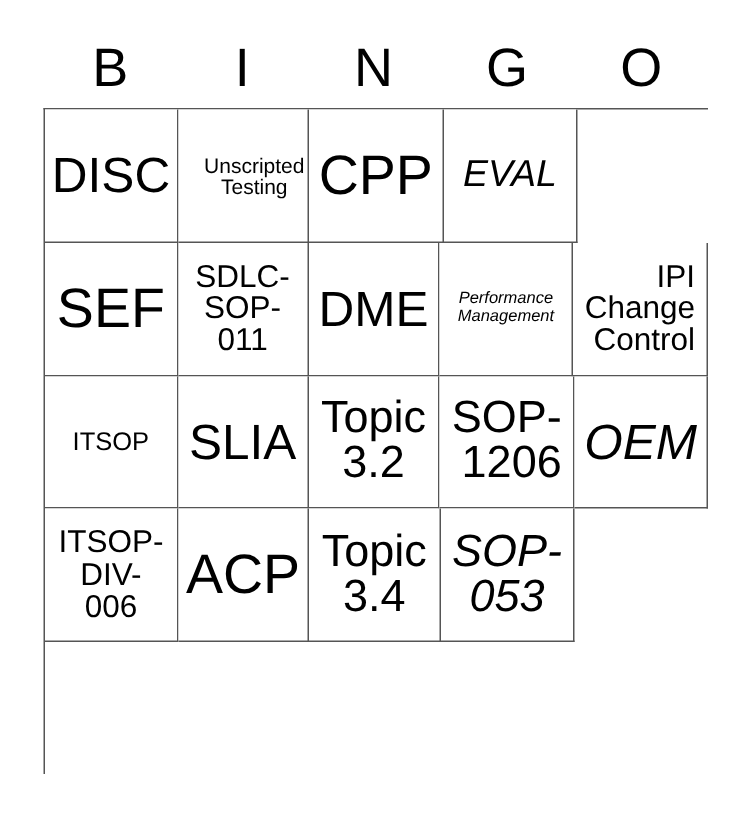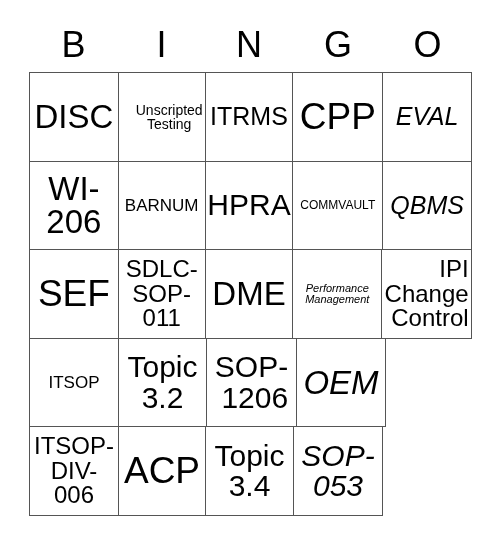--- a/index.html
+++ b/index.html
@@ -91,21 +91,21 @@
     white-space: pre-line;
     color: #000000;
     font-weight: 400;
   }
 
   
   .t-xxl .cell-text { font-size: 37px; }
   .t-xl  .cell-text { font-size: 33px; }
   .t-lg  .cell-text { font-size: 30px; }
   .t-md  .cell-text { font-size: 25px; }
-  .t-sm  .cell-text { font-size: 24px; }
+  .t-sm  .cell-text { font-size: 21px; }
   .t-xs  .cell-text { font-size: 17px; }
   .t-xxs .cell-text { font-size: 14px; margin-left: 15px; }
   .t-tiny .cell-text { font-size: 12px; }
   .t-micro .cell-text { font-size: 11px; }
 </style>
 </head>
 <body>
 
 <div class="card">
 
@@ -120,49 +120,28 @@
   <div class="grid">
 
     <div class="grid-row">
       <div class="cell cell-0 t-xl">
           <span class="cell-text">DISC</span>
         </div>
       <div class="cell cell-1 t-xxs">
           <span class="cell-text">Unscripted
 Testing</span>
         </div>
-      <div class="cell cell-2 t-md">
-          <span class="cell-text">ITRMS</span>
-        </div>
       <div class="cell cell-3 t-xxl">
           <span class="cell-text">CPP</span>
         </div>
       <div class="cell cell-4 t-md">
           <span class="cell-text">EVAL</span>
         </div>
     </div>
 
-    <div class="grid-row">
-      <div class="cell cell-0 t-xl">
-          <span class="cell-text">WI-
-206</span>
-        </div>
-      <div class="cell cell-1 t-xs">
-          <span class="cell-text">BARNUM</span>
-        </div>
-      <div class="cell cell-2 t-lg">
-          <span class="cell-text">HPRA</span>
-        </div>
-      <div class="cell cell-3 t-tiny">
-          <span class="cell-text">COMMVAULT</span>
-        </div>
-      <div class="cell cell-4 t-md">
-          <span class="cell-text">QBMS</span>
-        </div>
-    </div>
 
     <div class="grid-row">
       <div class="cell cell-0 t-xxl">
           <span class="cell-text">SEF</span>
         </div>
       <div class="cell cell-1 t-sm">
           <span class="cell-text">SDLC-
 SOP-
 011</span>
         </div>
@@ -177,20 +156,23 @@
           <span class="cell-text">IPI
 Change
 Control</span>
         </div>
     </div>
 
     <div class="grid-row">
       <div class="cell cell-0 t-xs">
           <span class="cell-text">ITSOP</span>
         </div>
+      <div class="cell cell-1 t-xl">
+          <span class="cell-text">SLIA</span>
+        </div>
       <div class="cell cell-2 t-lg">
           <span class="cell-text">Topic
 3.2</span>
         </div>
       <div class="cell cell-3 t-lg">
           <span class="cell-text">SOP-
 1206</span>
         </div>
       <div class="cell cell-4 t-xl">
           <span class="cell-text">OEM</span>

